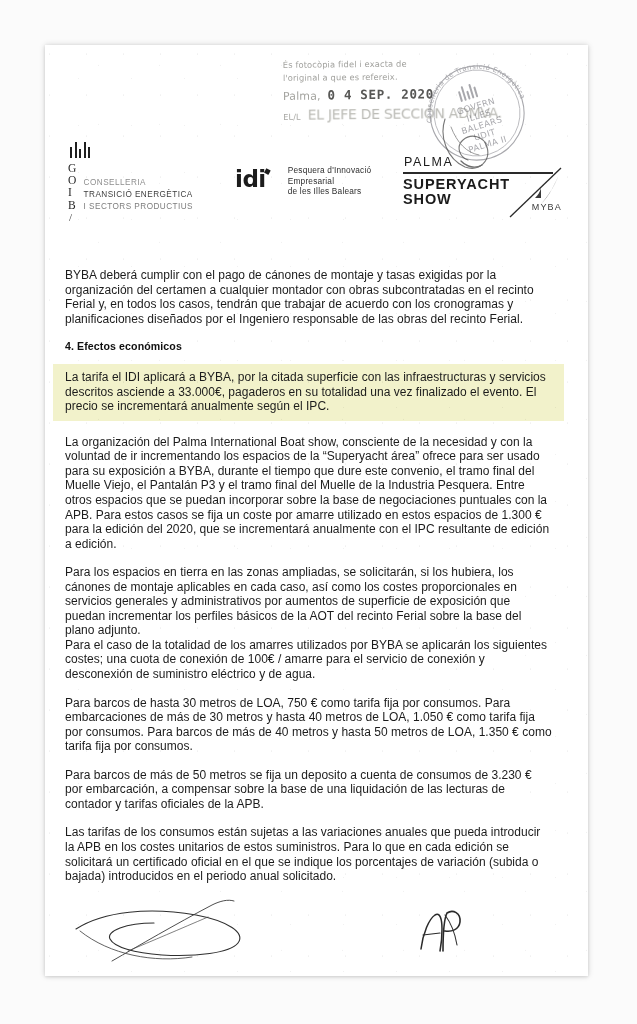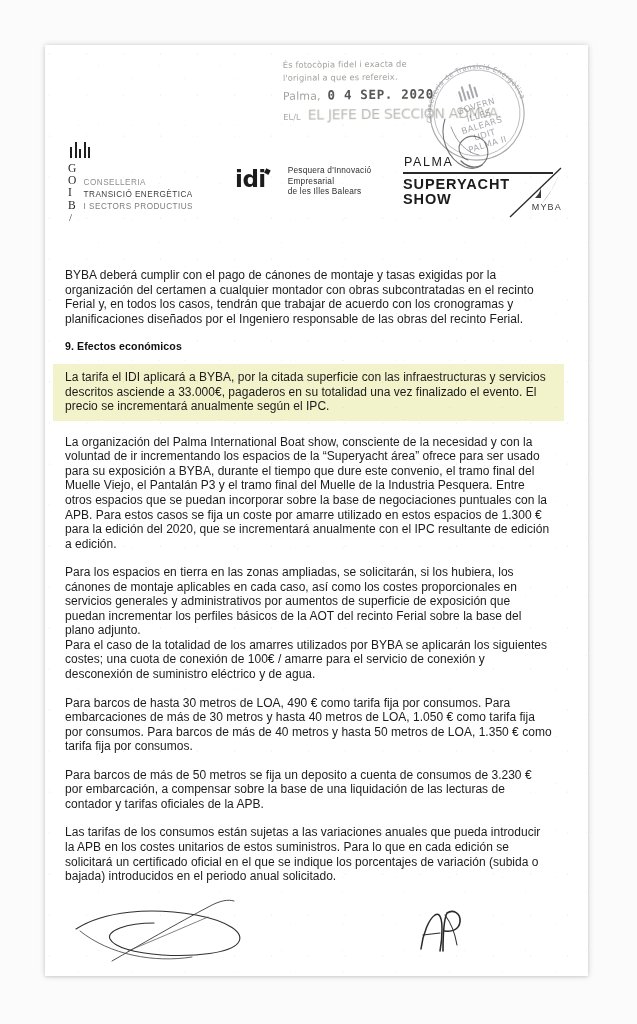--- a/index.html
+++ b/index.html
@@ -442,32 +442,32 @@
           <path d="M7,0 C6,4 4,7 1,10 L7,10 Z" fill="#3a3a3a"></path>
         </svg>
         <div class="psys-myba">MYBA</div>
       </div>
     </div>
 
     <div class="doc-body">
 
       <p class="para">BYBA deberá cumplir con el pago de cánones de montaje y tasas exigidas por la organización del certamen a cualquier montador con obras subcontratadas en el recinto Ferial y, en todos los casos, tendrán que trabajar de acuerdo con los cronogramas y planificaciones diseñados por el Ingeniero responsable de las obras del recinto Ferial.</p>
 
-      <h3 class="heading">9. Efectos económicos</h3>
+      <h3 class="heading">4. Efectos económicos</h3>
 
       <div class="highlight-block">
         <p class="para">La tarifa el IDI aplicará a BYBA, por la citada superficie con las infraestructuras y servicios descritos asciende a 33.000€, pagaderos en su totalidad una vez finalizado el evento. El precio se incrementará anualmente según el IPC.</p>
       </div>
 
       <p class="para">La organización del Palma International Boat show, consciente de la necesidad y con la voluntad de ir incrementando los espacios de la “Superyacht área” ofrece para ser usado para su exposición a BYBA, durante el tiempo que dure este convenio, el tramo final del Muelle Viejo, el Pantalán P3 y el tramo final del Muelle de la Industria Pesquera. Entre otros espacios que se puedan incorporar sobre la base de negociaciones puntuales con la APB. Para estos casos se fija un coste por amarre utilizado en estos espacios de 1.300 € para la edición del 2020, que se incrementará anualmente con el IPC resultante de edición a edición.</p>
 
       <p class="para tight">Para los espacios en tierra en las zonas ampliadas, se solicitarán, si los hubiera, los cánones de montaje aplicables en cada caso, así como los costes proporcionales en servicios generales y administrativos por aumentos de superficie de exposición que puedan incrementar los perfiles básicos de la AOT del recinto Ferial sobre la base del plano adjunto.</p>
       <p class="para">Para el caso de la totalidad de los amarres utilizados por BYBA se aplicarán los siguientes costes; una cuota de conexión de 100€ / amarre para el servicio de conexión y desconexión de suministro eléctrico y de agua.</p>
 
-      <p class="para">Para barcos de hasta 30 metros de LOA, 490 € como tarifa fija por consumos. Para embarcaciones de más de 30 metros y hasta 40 metros de LOA, 1.050 € como tarifa fija por consumos. Para barcos de más de 40 metros y hasta 50 metros de LOA, 1.350 € como tarifa fija por consumos.</p>
+      <p class="para">Para barcos de hasta 30 metros de LOA, 750 € como tarifa fija por consumos. Para embarcaciones de más de 30 metros y hasta 40 metros de LOA, 1.050 € como tarifa fija por consumos. Para barcos de más de 40 metros y hasta 50 metros de LOA, 1.350 € como tarifa fija por consumos.</p>
 
       <p class="para">Para barcos de más de 50 metros se fija un deposito a cuenta de consumos de 3.230 € por embarcación, a compensar sobre la base de una liquidación de las lecturas de contador y tarifas oficiales de la APB.</p>
 
       <p class="para">Las tarifas de los consumos están sujetas a las variaciones anuales que pueda introducir la APB en los costes unitarios de estos suministros. Para lo que en cada edición se solicitará un certificado oficial en el que se indique los porcentajes de variación (subida o bajada) introducidos en el periodo anual solicitado.</p>
     </div>
 
     <div class="signatures">
       <div class="sig-left">
         <svg viewBox="0 0 200 72" aria-hidden="true">
           <path d="M6,34 C34,16 80,12 126,20 C158,26 176,38 168,48 C160,58 126,62 92,60 C64,58 44,52 40,44 C36,36 56,28 84,28" fill="none" stroke="#2f2f2f" stroke-width="1.15" stroke-linecap="round"></path>

